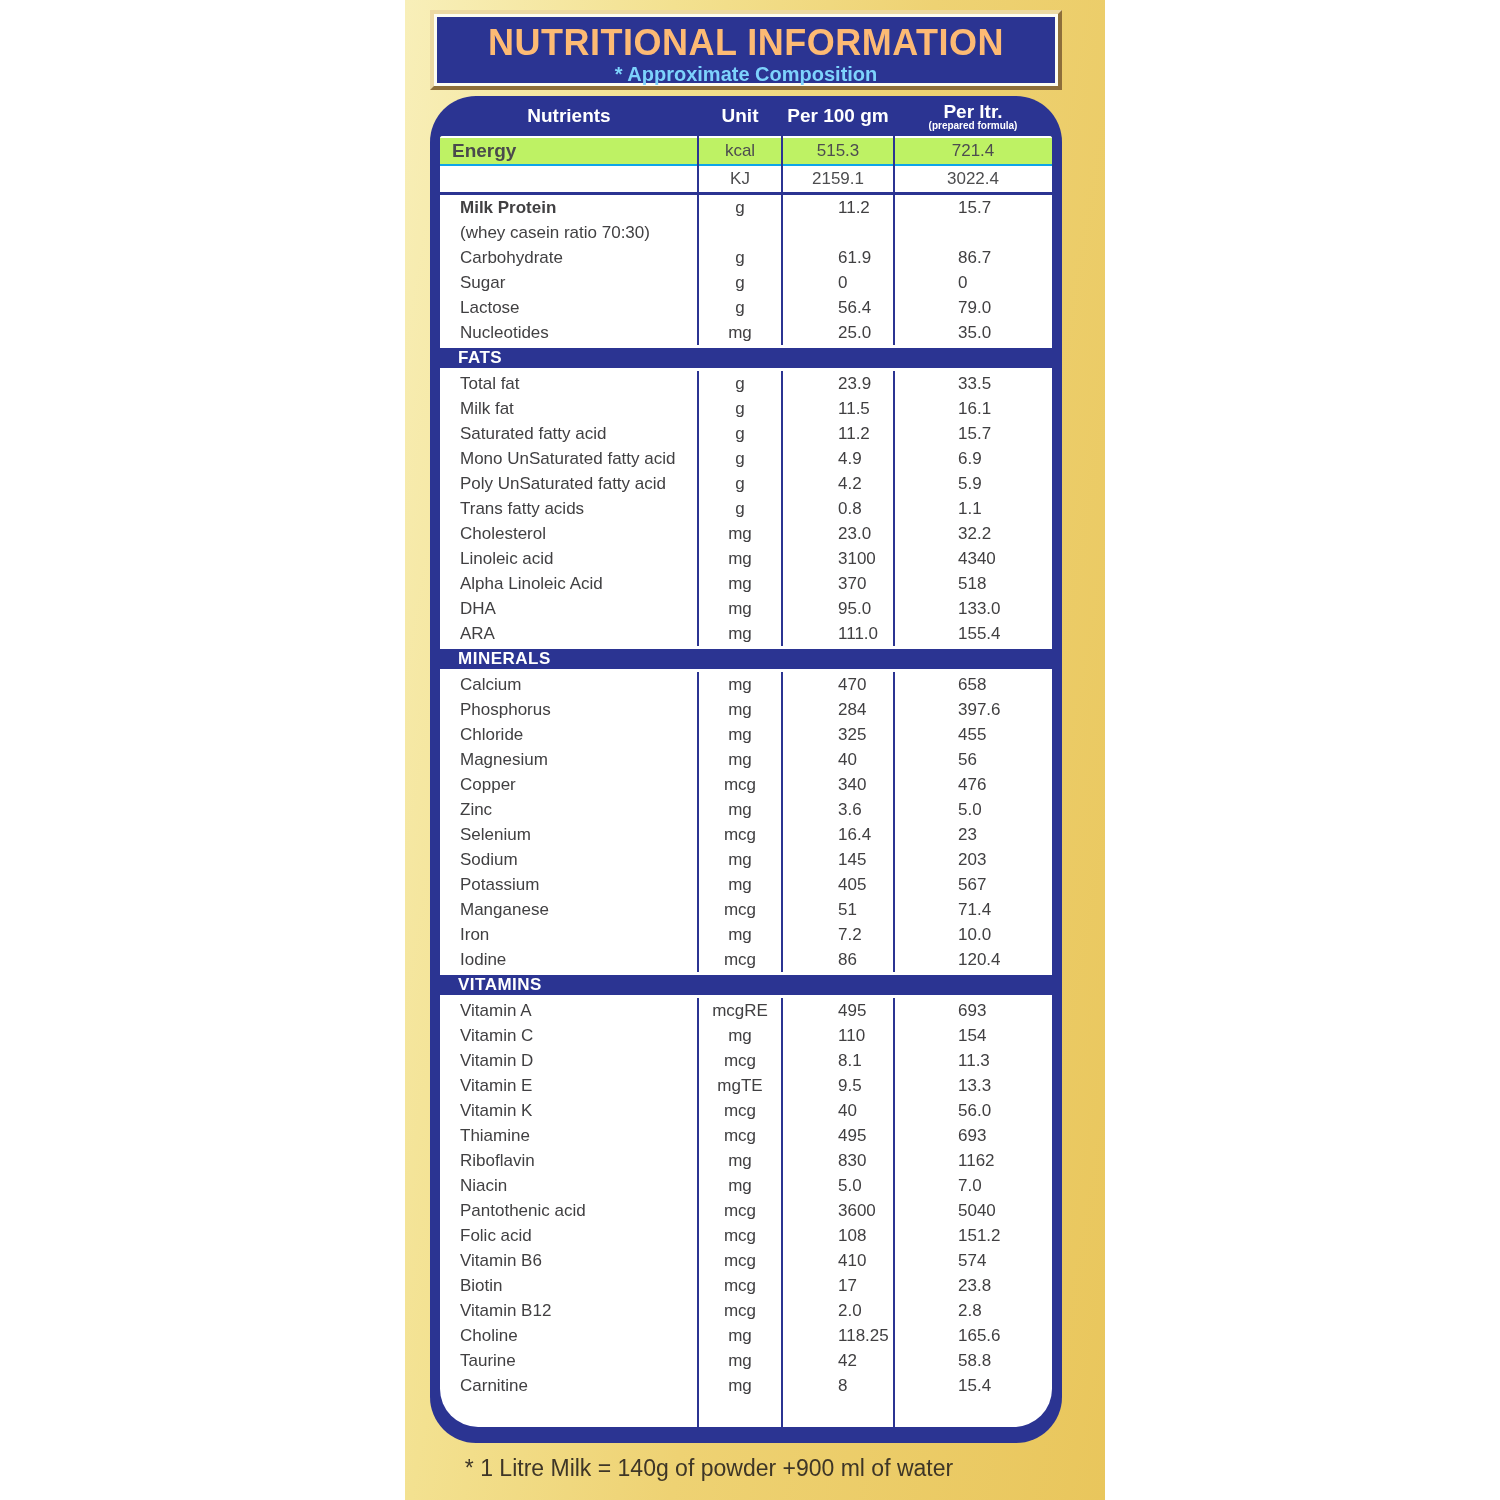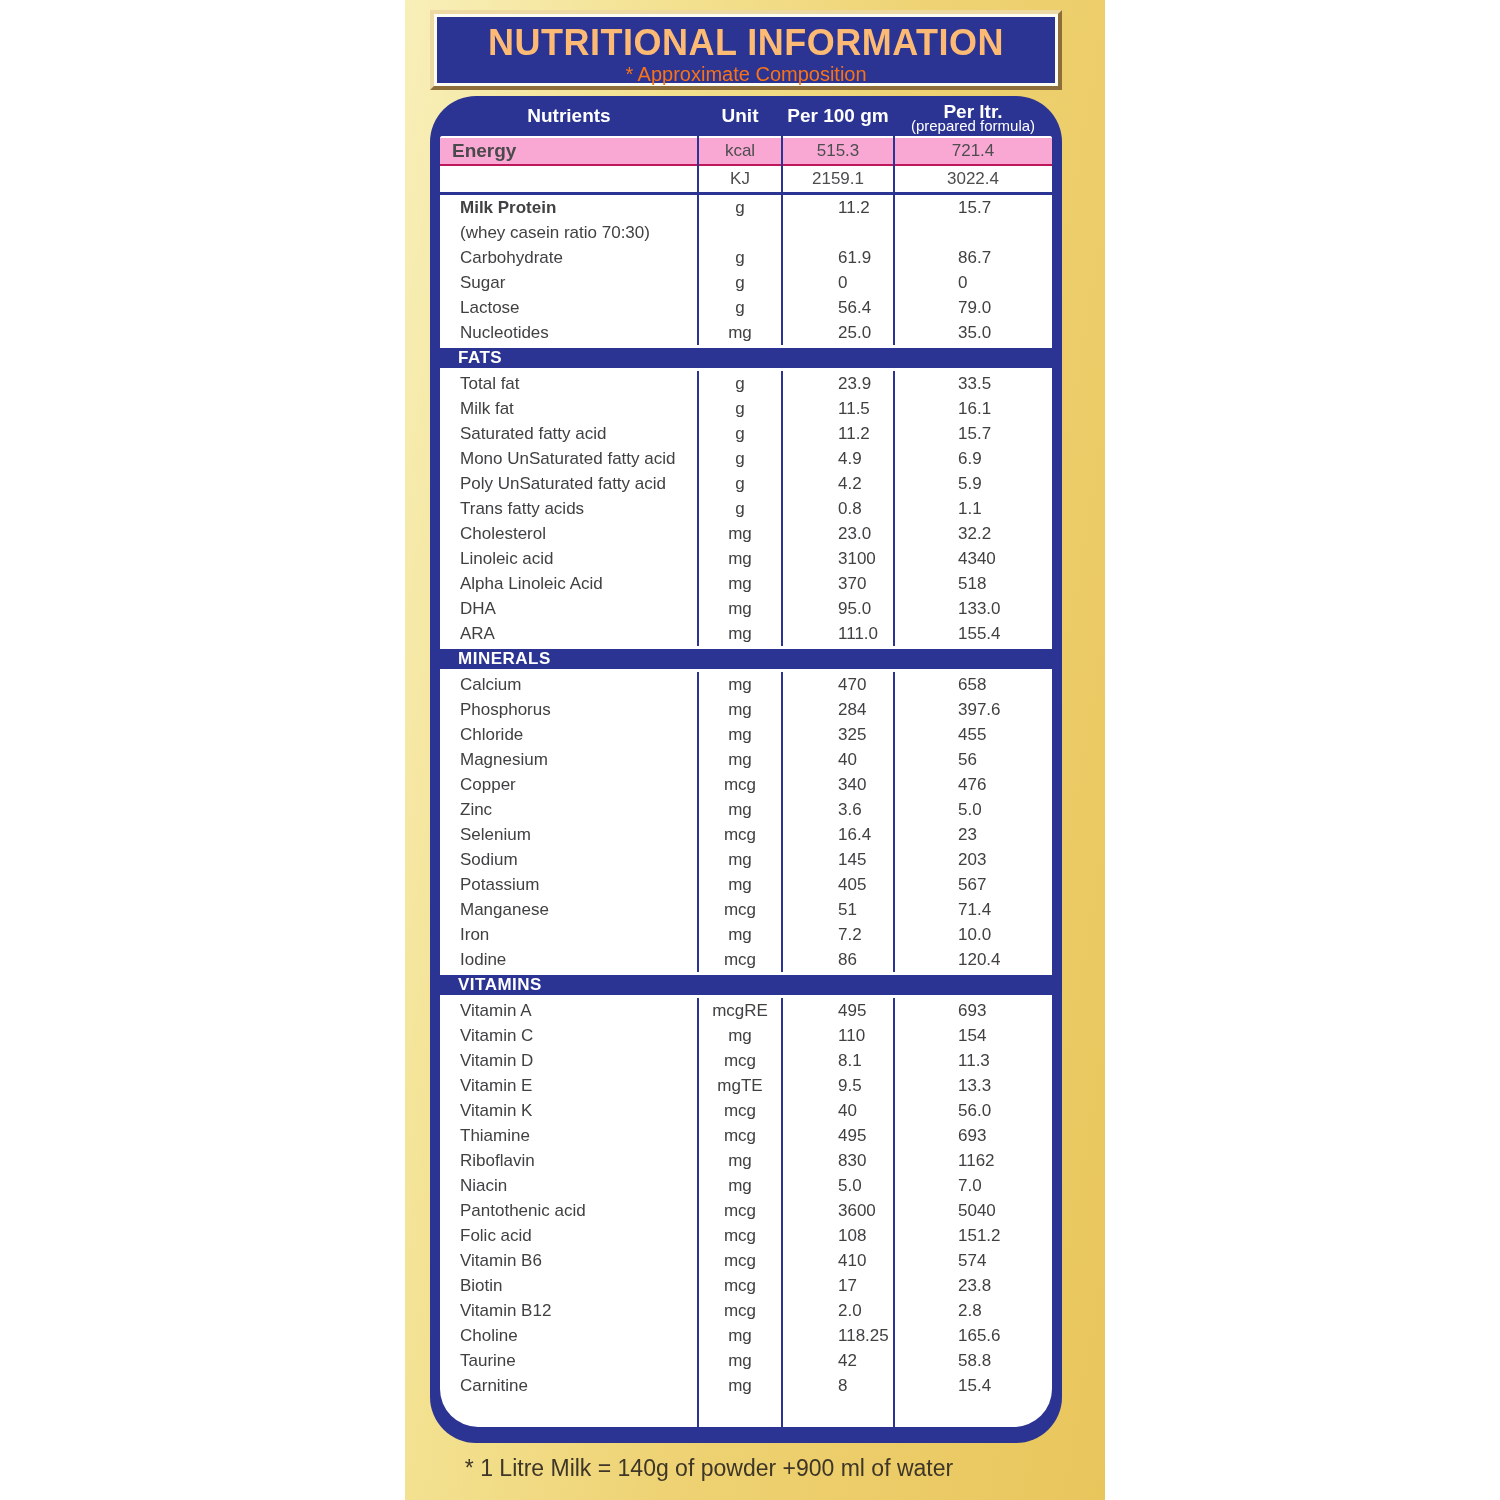--- a/index.html
+++ b/index.html
@@ -17,45 +17,45 @@
     box-sizing:border-box;
     border:4px solid;border-color:#ecd9a4 #8d6e3a #8d6e3a #ecd9a4;
     background:#2b3492;
   }
   .title-inner{
     position:absolute;inset:0;border:3px solid #fdfcf2;background:#2b3492;
     display:flex;flex-direction:column;align-items:center;justify-content:flex-start;
     padding-top:7px;box-sizing:border-box;
   }
   .title{color:#fdba74;font-size:36px;font-weight:bold;letter-spacing:0.5px;line-height:38px;}
-  .subtitle{color:#f97316;font-size:20px;font-weight:normal;line-height:24px;text-align:right;}
+  .subtitle{color:#7dd3fc;font-size:20px;font-weight:bold;line-height:24px;text-align:right;}
   
   .ntable{
     position:absolute;left:430px;top:96px;width:632px;height:1347px;
     background:#2b3492;border-radius:46px;
   }
   .thead{
     position:absolute;left:10px;right:10px;top:0;height:40px;
     display:grid;grid-template-columns:258px 84px 112px 158px;
     align-items:center;color:#ffffff;font-weight:bold;font-size:19px;
   }
   .th{text-align:center;}
   .th-perltr{display:flex;flex-direction:column;align-items:center;line-height:16px;padding-top:3px;}
-  .th-perltr .sub{font-size:15px;font-weight:normal;line-height:12px;}
+  .th-perltr .sub{font-size:10px;font-weight:bold;line-height:12px;}
   .tbody{
     position:absolute;left:10px;right:10px;top:40px;bottom:16px;
     background:#ffffff;border-radius:3px 3px 38px 38px;overflow:hidden;
   }
   .vline{position:absolute;top:0;bottom:0;width:2px;background:#2b3492;z-index:1;}
   
   .erow{
     display:grid;grid-template-columns:258px 84px 112px 158px;align-items:center;
     font-size:17px;color:#4d4d4f;box-sizing:content-box;
   }
-  .e1{height:26px;background:#f9a8d4;border-top:2px solid #ffffff;border-bottom:2px solid #be185d;}
+  .e1{height:26px;background:#bef264;border-top:2px solid #ffffff;border-bottom:2px solid #0ea5e9;}
   .e2{height:26px;background:#ffffff;border-bottom:3px solid #2b3492;}
   .elabel{font-weight:bold;font-size:19px;padding-left:12px;color:#4a4a4c;}
   .eunit{text-align:center;}
   .ev{text-align:center;}
   
   .row{
     display:grid;grid-template-columns:258px 84px 112px 158px;align-items:center;
     height:25px;font-size:17px;color:#414042;
   }
   .c.label{padding-left:20px;white-space:nowrap;}

